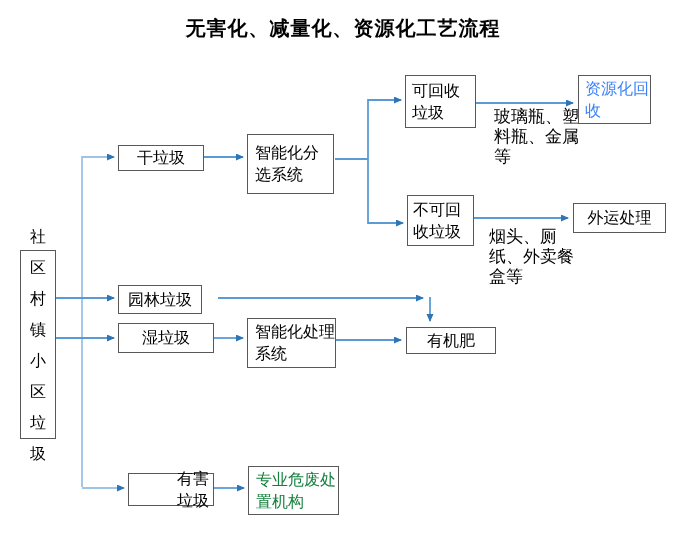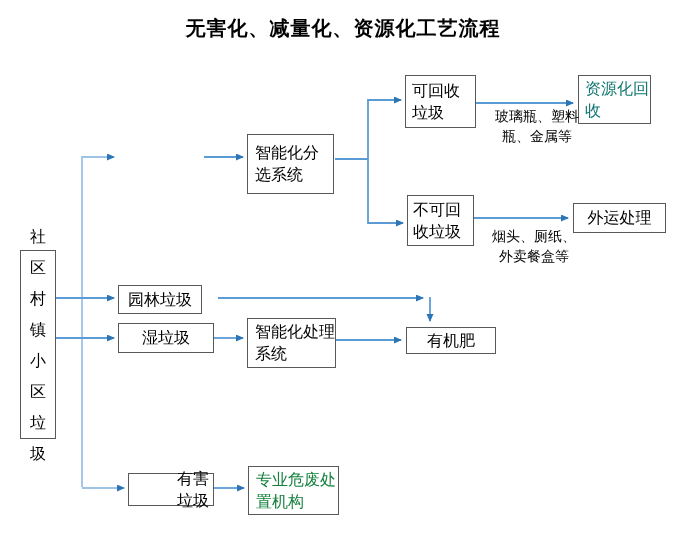--- a/index.html
+++ b/index.html
@@ -27,21 +27,21 @@
   #n-resource{left:578px;top:75px;width:73px;height:49px;padding-left:6px;}
   #n-nonrecyclable{left:407px;top:195px;width:67px;height:51px;padding-left:5px;}
   #n-transport{left:573px;top:203px;width:93px;height:30px;}
   #n-garden{left:118px;top:285px;width:84px;height:29px;}
   #n-wet{left:118px;top:323px;width:96px;height:30px;}
   #n-processing{left:247px;top:318px;width:89px;height:50px;padding-left:7px;justify-content:center;}
   #n-organic{left:406px;top:327px;width:90px;height:27px;}
   #n-hazardous{left:128px;top:473px;width:86px;height:33px;}
   #n-disposal{left:248px;top:466px;width:91px;height:49px;padding-left:7px;}
   .note{
-    position:absolute;font-size:14px;line-height:20px;text-align:center;
+    position:absolute;font-size:17px;line-height:20px;text-align:left;
   }
   #a-recyclable{left:494px;top:106px;width:86px;}
   #a-nonrecyclable{left:489px;top:226px;width:90px;}
 </style>
 </head>
 <body>
 
 <div class="stage">
 
   <div class="title">无害化、减量化、资源化工艺流程</div>
@@ -68,30 +68,33 @@
       <path class="line-main" d="M 214 338 L 243 338" marker-end="url(#arr)" stroke="#5B9BD5"></path>
       <path class="line-main" d="M 336 340 L 401 340" marker-end="url(#arr)" stroke="#5B9BD5"></path>
       <path class="line-main" d="M 214 488 L 244 488" marker-end="url(#arr)" stroke="#5B9BD5"></path>
     </g>
   </svg>
 
   <div class="node" id="n-source" style="border-color: rgb(89, 89, 89); color: rgb(0, 0, 0);">
     <span>社区村镇小区垃圾</span>
   </div>
 
+  <div class="node" id="n-dry" style="border-color: rgb(89, 89, 89); color: rgb(0, 0, 0);">
+    <span>干垃圾</span>
+  </div>
 
   <div class="node left-align" id="n-sorting" style="border-color: rgb(89, 89, 89); color: rgb(0, 0, 0);">
     <span>智能化分选系统</span>
   </div>
 
   <div class="node left-align" id="n-recyclable" style="border-color: rgb(89, 89, 89); color: rgb(0, 0, 0);">
     <span>可回收垃圾</span>
   </div>
 
-  <div class="node left-align" id="n-resource" style="border-color: rgb(89, 89, 89); color: #0f766e;">
+  <div class="node left-align" id="n-resource" style="border-color: rgb(89, 89, 89); color: #3b82f6;">
     <span>资源化回收</span>
   </div>
 
   <div class="node" id="n-transport" style="border-color: rgb(89, 89, 89); color: rgb(0, 0, 0);">
     <span>外运处理</span>
   </div>
 
   <div class="node left-align" id="n-nonrecyclable" style="border-color: rgb(89, 89, 89); color: rgb(0, 0, 0);">
     <span>不可回收垃圾</span>
   </div>

